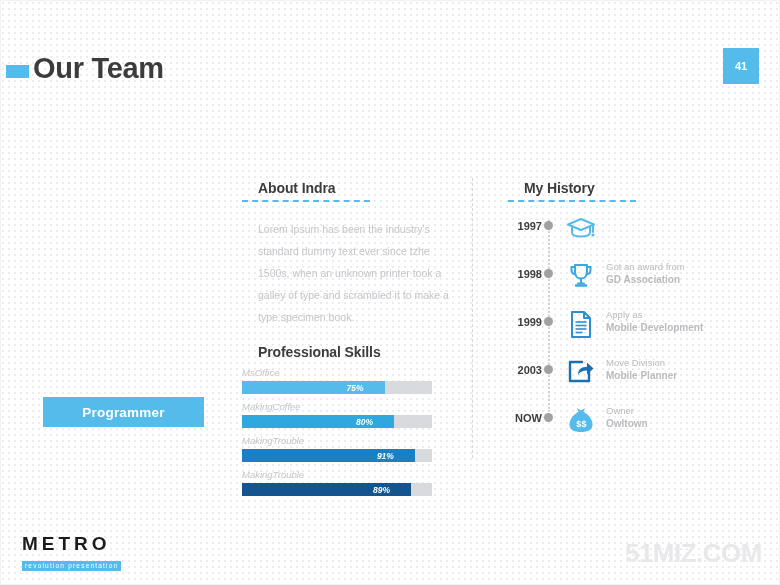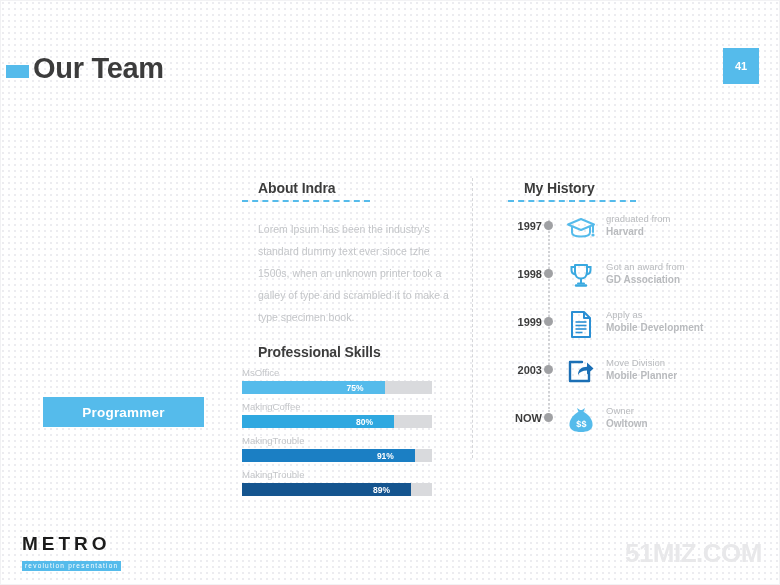--- a/index.html
+++ b/index.html
@@ -60,21 +60,21 @@
   .dashed-rule{
     height:0;border-top:2px dashed #55bbeb;
     width:128px;margin:0 0 9px 0;
   }
   #about-body{
     font-size:10.5px;line-height:22px;color:#c3c5c8;
     width:196px;margin:16px;
   }
   #skills-heading{margin-top:14px;}
 
-  .skill{margin-top:7px;}
+  .skill{margin-top:7px;font-style:italic;}
   .skill-label{
     font-size:9.5px;color:#c3c5c8;margin-bottom:3px;
   }
   .bar-track{
     position:relative;width:190px;height:13px;background:#d9dadd;
   }
   .bar-fill{
     position:absolute;left:0;top:0;height:13px;
     display:flex;align-items:center;justify-content:flex-end;
   }
@@ -196,24 +196,20 @@
           <div class="tl-year">1997</div>
           <div class="tl-dot"></div>
           <div class="tl-icon">
             <svg width="30" height="26" viewBox="0 0 30 26">
               <path d="M15 4 L28 9.5 L15 15 L2 9.5 Z" fill="none" stroke="#55bbeb" stroke-width="2" stroke-linejoin="round"></path>
               <path d="M6 12 L6 17.5 C6 20 10 21.5 15 21.5 C20 21.5 24 20 24 17.5 L24 12" fill="none" stroke="#55bbeb" stroke-width="2" stroke-linecap="round" stroke-linejoin="round"></path>
               <line x1="27" y1="10.5" x2="27" y2="17" stroke="#55bbeb" stroke-width="2" stroke-linecap="round"></line>
               <circle cx="27" cy="20" r="1.6" fill="#55bbeb"></circle>
             </svg>
           </div>
-          <div class="tl-text">
-            <div class="tl-top">graduated from</div>
-            <div class="tl-bot">Harvard</div>
-          </div>
         </div>
         <div class="tl-row">
           <div class="tl-year">1998</div>
           <div class="tl-dot"></div>
           <div class="tl-icon">
             <svg width="26" height="28" viewBox="0 0 26 28">
               <path d="M7 3 L19 3 L19 10 C19 14 16.5 16.5 13 16.5 C9.5 16.5 7 14 7 10 Z" fill="none" stroke="#3aa9e0" stroke-width="2" stroke-linejoin="round"></path>
               <path d="M7 5 L3.5 5 L3.5 8 C3.5 10.5 5 12 7.2 12.3" fill="none" stroke="#3aa9e0" stroke-width="2" stroke-linecap="round"></path>
               <path d="M19 5 L22.5 5 L22.5 8 C22.5 10.5 21 12 18.8 12.3" fill="none" stroke="#3aa9e0" stroke-width="2" stroke-linecap="round"></path>
               <line x1="13" y1="16.5" x2="13" y2="21.5" stroke="#3aa9e0" stroke-width="2"></line>

